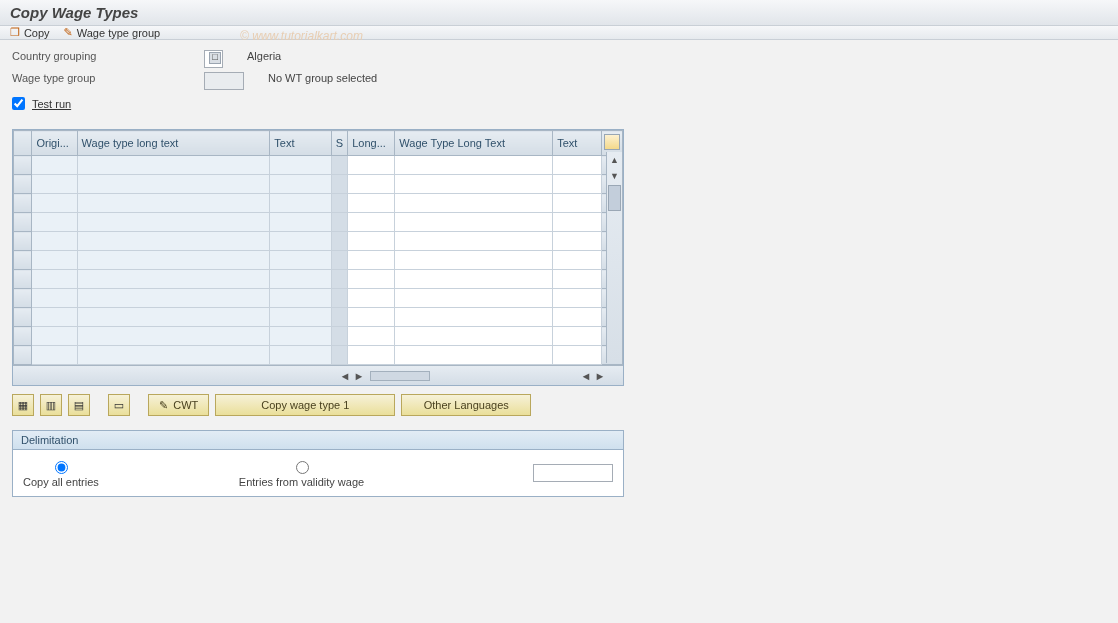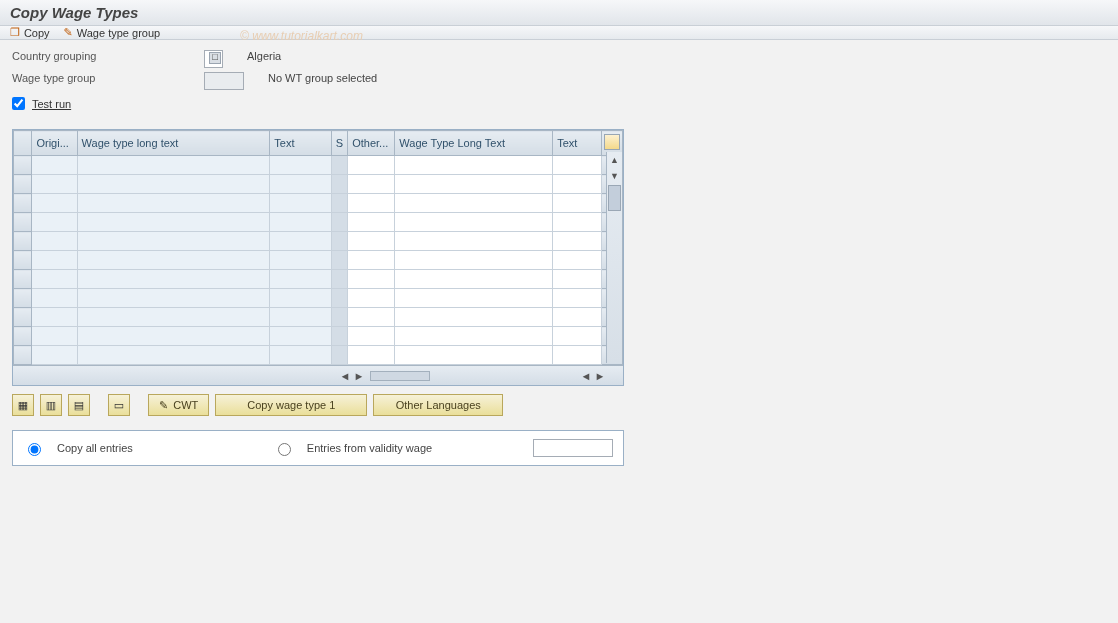--- a/index.html
+++ b/index.html
@@ -116,35 +116,35 @@
     border:1px solid #b9a75c; cursor:pointer; font-size:11px;
   }
   .sep { width:6px; }
   .textbtn {
     height:22px; padding: 0 10px;
     display:inline-flex; align-items:center; gap:5px;
     background: linear-gradient(#f6f1d8, #eadf9a);
     border:1px solid #b9a75c; cursor:pointer;
     color:#4a4220;
   }
-  .textbtn.wide { width:152px; justify-content:center; }
+  .textbtn.wide { width:180px; justify-content:center; }
   .textbtn.med  { width:130px; justify-content:center; }
 
   
   .delimbox {
     margin: 14px 12px 0; width: 612px;
     border: 1px solid #9ab0c6; background:#fff;
   }
   .delimbox .caption {
     background: linear-gradient(#e2ecf5, #cfe0ee);
     border-bottom:1px solid #9ab0c6;
     padding:3px 8px; color:#31516b;
   }
   .delimbox .body { padding:8px 10px; display:flex; align-items:center; }
-  .delimbox label { display:inline-flex; align-items:center; gap:13px; color:#444; cursor:pointer; }
+  .delimbox label { display:inline-flex; align-items:center; gap:2px; color:#444; cursor:pointer;flex-direction:column; }
   .delimbox input.date { width:80px; height:18px; border:1px solid #a5acb5; margin-left:6px; }
 </style>
 </head>
 <body>
 
 <div class="titlebar">Copy Wage Types</div>
 
 <div class="toolbar">
   <span class="btn">
     <span class="icon copy-icon"></span>
@@ -193,21 +193,21 @@
         <col style="width:48px">
         <col style="width:20px">
       </colgroup>
       <thead>
         <tr>
           <th class="corner"></th>
           <th>Origi...</th>
           <th>Wage type long text</th>
           <th>Text</th>
           <th>S</th>
-          <th>Other...</th>
+          <th>Long...</th>
           <th>Wage Type Long Text</th>
           <th>Text</th>
           <th style="text-align:center;padding:1px">
             <span class="cfg-btn"></span>
           </th>
         </tr>
       </thead>
       <tbody id="grid-body">
           <tr>
             <td class="rowhdr"></td>
@@ -373,20 +373,21 @@
   </span>
   <span class="textbtn wide">
     <span>Copy wage type 1</span>
   </span>
   <span class="textbtn med">
     <span>Other Languages</span>
   </span>
 </div>
 
 <div class="delimbox">
+  <div class="caption">Delimitation</div>
   <div class="body">
     <label>
       <input type="radio" name="delim" checked="" style="">
       <span>Copy all entries</span>
     </label>
     <span style="width:140px"></span>
     <label>
       <input type="radio" name="delim" style="">
       <span>Entries from validity wage</span>
     </label>

